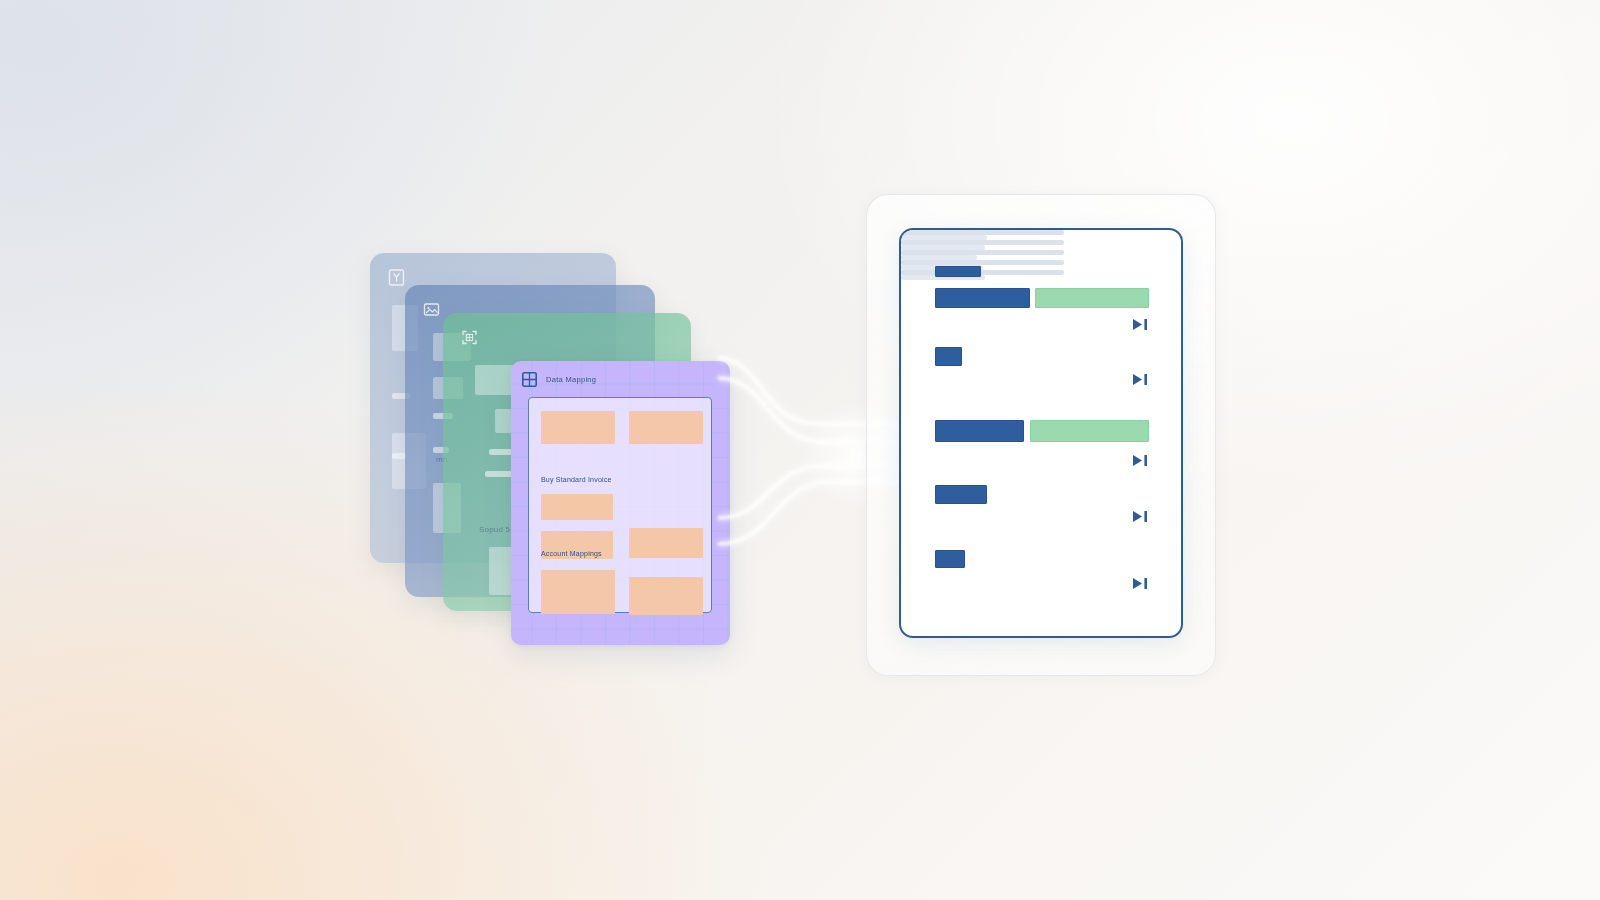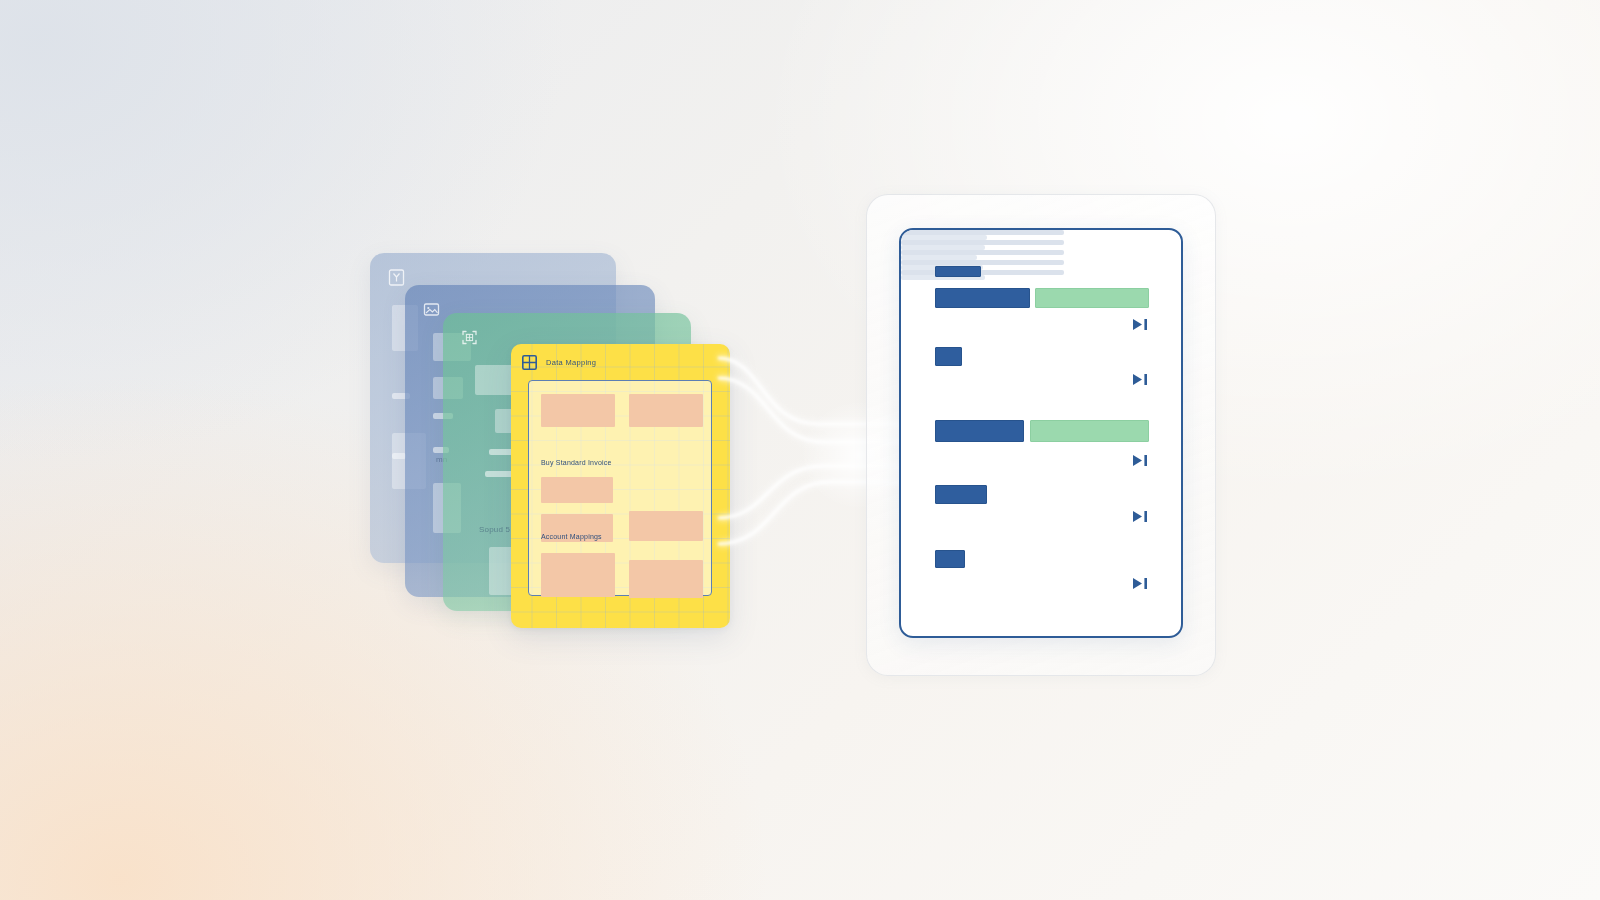--- a/index.html
+++ b/index.html
@@ -38,22 +38,22 @@
     opacity:0.78; }
   .layer .glyph svg { display:block; }
 
   .layer .blk { position:absolute; background:rgba(255,255,255,0.38); border-radius:2px; }
   .layer .line { position:absolute; background:rgba(255,255,255,0.55); border-radius:2px; height:6px; }
   .layer .ghost-label { position:absolute; font-size:8px; letter-spacing:0.2px;
     color:rgba(40,62,100,0.45); filter:blur(0.7px); white-space:nowrap; }
 
   
   .front-card {
-    position:absolute; left:511px; top:344px; width:219px; height:284px;
-    background:#fde047;
+    position:absolute; left:511px; top:361px; width:219px; height:284px;
+    background:#c4b5fd;
     border-radius:10px;
     box-shadow:0 10px 30px rgba(70,95,130,0.13), 0 2px 6px rgba(70,95,130,0.07);
     overflow:hidden;
   }
   .front-card .grid {
     position:absolute; inset:0;
     background-image:
       linear-gradient(to right, rgba(150,180,215,0.28) 1px, transparent 1px),
       linear-gradient(to bottom, rgba(150,180,215,0.28) 1px, transparent 1px);
     background-size:24.5px 24.5px;

